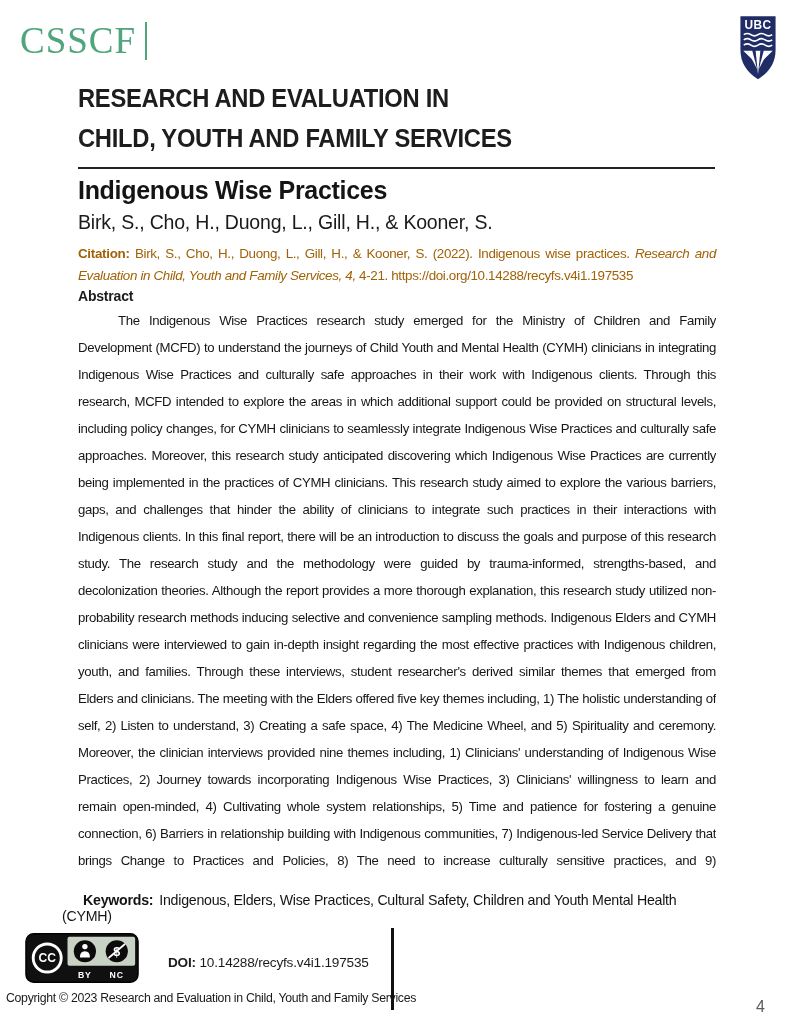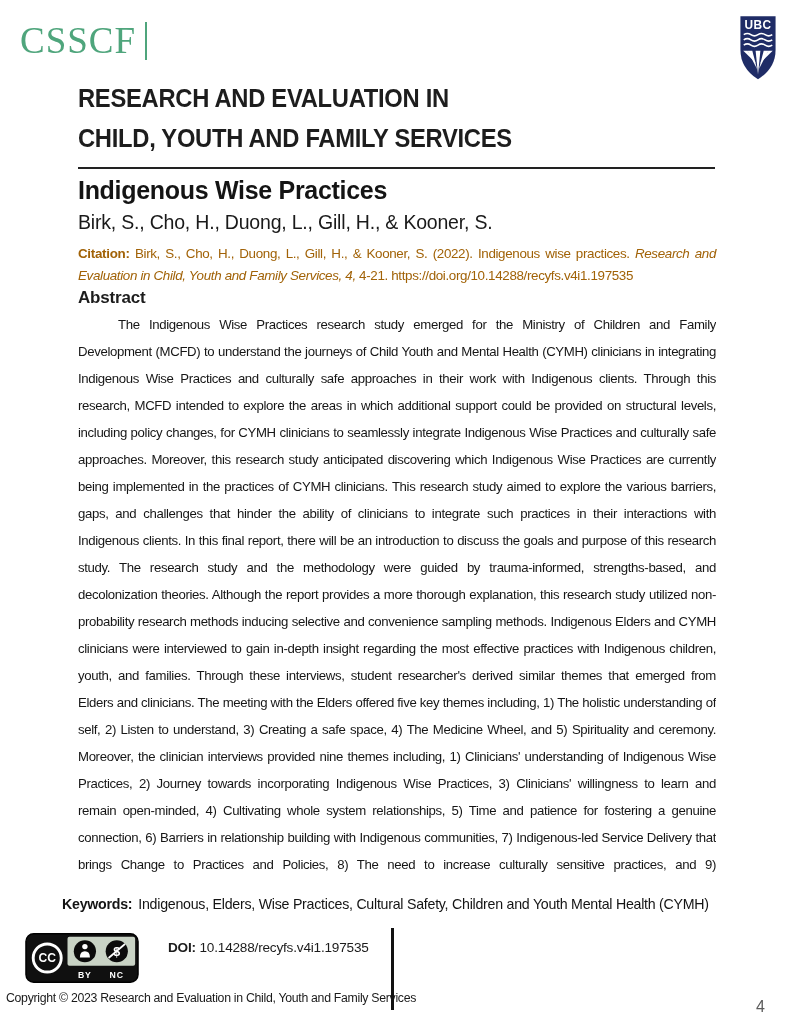--- a/index.html
+++ b/index.html
@@ -27,31 +27,31 @@
   }
   .issue-line{font-size:16px;font-weight:600;letter-spacing:-.2px;margin-top:5px;color:#161616;}
   .rule{border:none;border-top:2.2px solid #222;margin:9px 0 7px 0;width:637px;}
   .article-title{font-size:25px;font-weight:700;margin:0;letter-spacing:-.3px;color:#141414;}
   .authors{font-size:19.5px;margin-top:6px;letter-spacing:-.2px;color:#1a1a1a;}
   .citation{
     margin:9px 0 0 0;font-size:13.4px;line-height:1.62;text-align:justify;
     letter-spacing:-.35px;color:#a16207;
   }
   .citation b{letter-spacing:-.3px;}
-  .abstract-label{font-size:17px;font-weight:700;margin-top:2px;letter-spacing:-.2px;}
+  .abstract-label{font-size:14px;font-weight:700;margin-top:2px;letter-spacing:-.2px;}
   .abstract{
     margin:3px 0 0 0;font-size:13.2px;line-height:27px;text-align:justify;
     text-indent:40px;letter-spacing:-.35px;max-height:575px;overflow:hidden;color:#161616;
   }
   .keywords{margin:10px 0 0 -16px;font-size:14.2px;letter-spacing:-.25px;color:#141414;}
-  .keywords b{margin-right:6px;}
+  .keywords b{margin-right:6px;margin-left:21px;}
   
   .footer{position:absolute;left:0;right:0;bottom:0;height:96px;}
   .cc-doi-row{position:absolute;left:25px;top:4px;display:flex;align-items:flex-start;gap:29px;}
-  .doi-line{font-size:13.6px;margin-top:8px;letter-spacing:-.2px;}
+  .doi-line{font-size:13.6px;margin-top:23px;letter-spacing:-.2px;}
   .copyright{position:absolute;left:6px;top:63px;font-size:12.3px;letter-spacing:-.3px;color:#1a1a1a;}
   .footer-divider{position:absolute;left:391px;top:0;width:3px;height:82px;background:#111;}
   .footer-right{position:absolute;left:404px;top:2px;width:348px;font-size:12.8px;line-height:1.55;letter-spacing:-.3px;}
   .corr-line2{display:block;}
   .email-line{margin-top:3px;}
   .email-link{color:#1c1c1c;text-decoration:none;}
   .page-number{position:absolute;right:26px;bottom:8px;font-size:16px;color:#5c5c5c;}
 </style>
 </head>
 <body>

